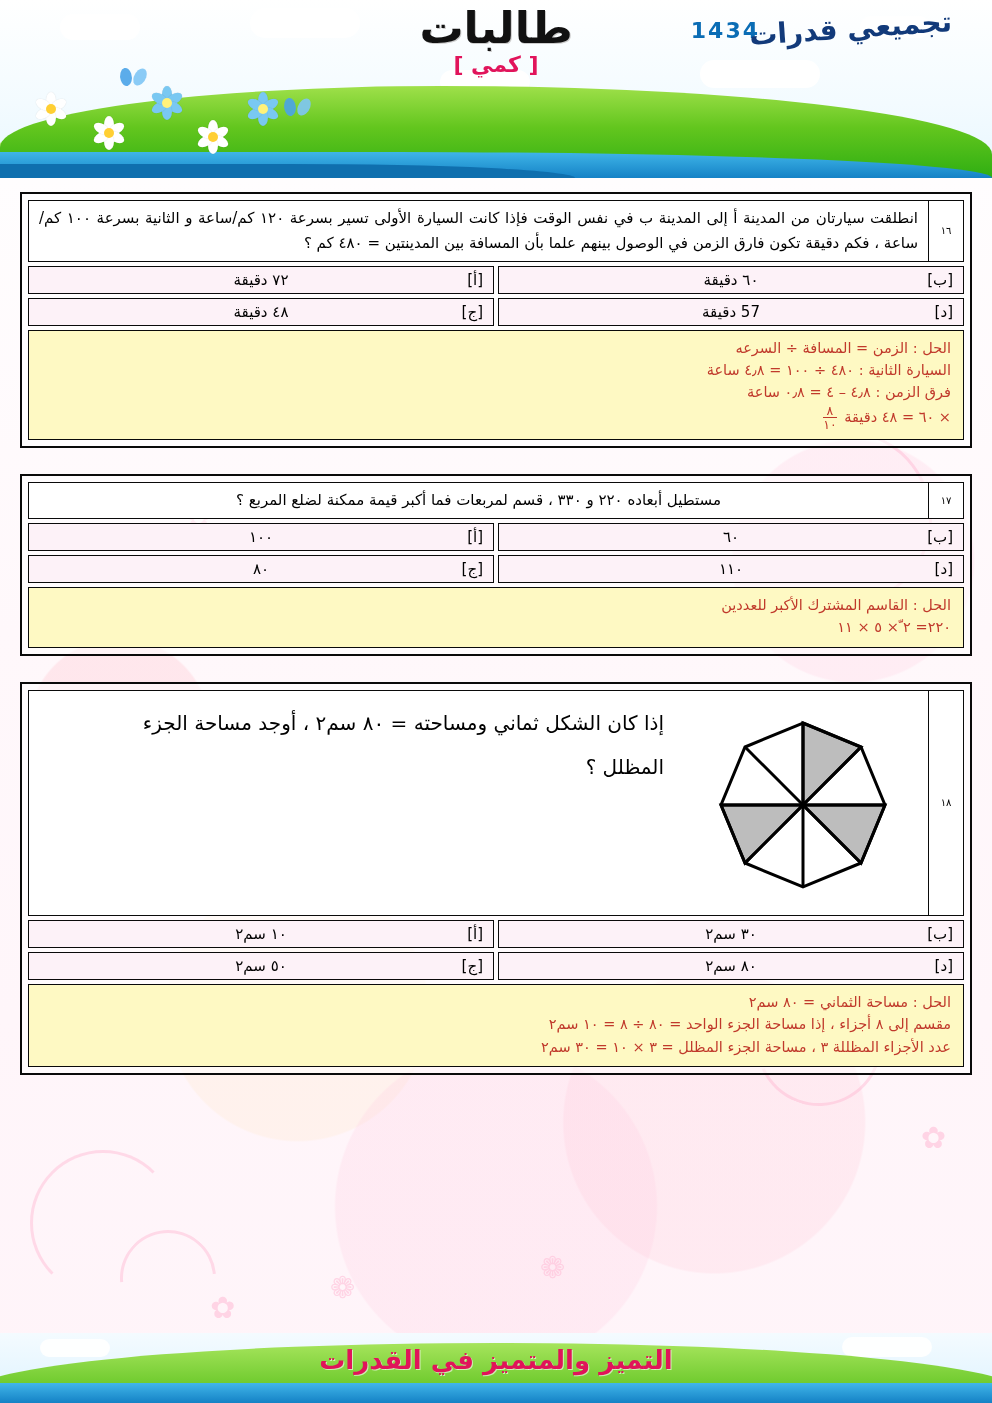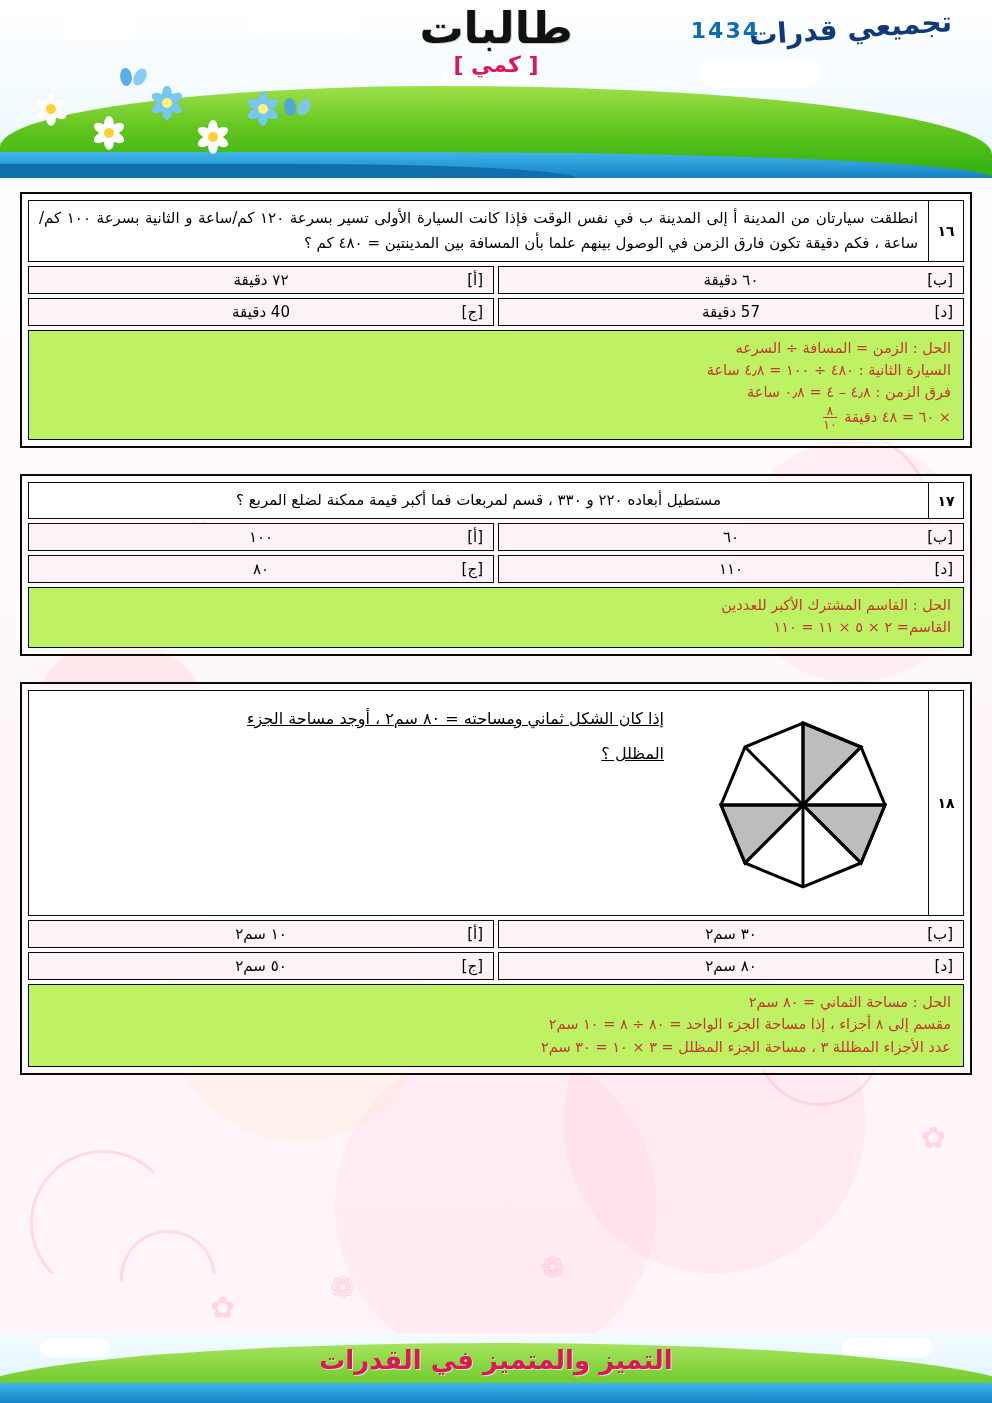--- a/index.html
+++ b/index.html
@@ -199,23 +199,23 @@
     align-items: stretch;
     gap: 0;
   }
   .qnum {
     width: 34px;
     min-width: 34px;
     border: 1px solid #0a0a0a;
     display: flex;
     align-items: center;
     justify-content: center;
-    font-size: 14px;
+    font-size: 10px;
     background: #fff;
-    font-weight: bold;
+    font-weight: normal;
     text-align: right;
   }
   .qtext {
     flex: 1;
     border: 1px solid #0a0a0a;
     border-right: none;
     padding: 5px 10px;
     font-size: 15px;
     line-height: 1.65;
     background: #fff;
@@ -238,21 +238,21 @@
     text-align: center;
     position: relative;
   }
   .choice .lbl {
     position: absolute;
     right: 10px;
     top: 4px;
   }
   .solution {
     border: 1px solid #0a0a0a;
-    background: #bef264;
+    background: #fef9c3;
     margin-top: 2px;
     padding: 6px 12px 8px 12px;
     font-size: 14.5px;
     line-height: 1.55;
     color: #c0392b;
     text-align: right;
   }
   .solution div { white-space: nowrap; }
   .frac {
     display: inline-flex;
@@ -272,24 +272,23 @@
   }
   .fig-box {
     width: 250px;
     padding: 14px 0 10px 0;
     display: flex;
     justify-content: center;
   }
   .q18-textcol {
     flex: 1;
     padding: 10px 14px;
-    font-size: 16px;
+    font-size: 20px;
     line-height: 2.2;
     text-align: right;
-    text-decoration: underline;
   }
 
   
   .footer {
     position: absolute;
     left: 0; right: 0; bottom: 0;
     height: 70px;
     overflow: hidden;
     background: linear-gradient(180deg, #f4fbff 0%, #e6f6ff 60%, #d8f0ff 100%);
   }
@@ -430,21 +429,21 @@
           <span>٧٢ دقيقة</span>
         </div>
       </div>
       <div class="choice-row">
         <div class="choice">
           <span class="lbl">[د]</span>
           <span>57 دقيقة</span>
         </div>
         <div class="choice">
           <span class="lbl">[ج]</span>
-          <span>40 دقيقة</span>
+          <span>٤٨ دقيقة</span>
         </div>
       </div>
     </div>
     <div class="solution">
       <div>الحل : الزمن = المسافة ÷ السرعه</div>
       <div>السيارة الثانية : ٤٨٠ ÷ ١٠٠ = ٤٫٨ ساعة</div>
       <div>فرق الزمن : ٤٫٨ – ٤ = ٠٫٨ ساعة</div>
       <div>
         <span>× ٦٠ = ٤٨ دقيقة</span>
         <span class="frac">
@@ -477,21 +476,21 @@
           <span>١١٠</span>
         </div>
         <div class="choice">
           <span class="lbl">[ج]</span>
           <span>٨٠</span>
         </div>
       </div>
     </div>
     <div class="solution">
       <div>الحل : القاسم المشترك الأكبر للعددين</div>
-      <div>القاسم= ٢ × ٥ × ١١ = ١١٠</div>
+      <div>٢٢٠= ٢ ّ× ٥ × ١١</div>
     </div>
   </div>
 
   <div class="qblock">
     <div class="qhead">
       <div class="qnum">١٨</div>
       <div class="qtext" style="padding:0;">
         <div class="figure-wrap">
           <div class="fig-box">
             <svg width="200" height="200" viewBox="0 0 200 200">

